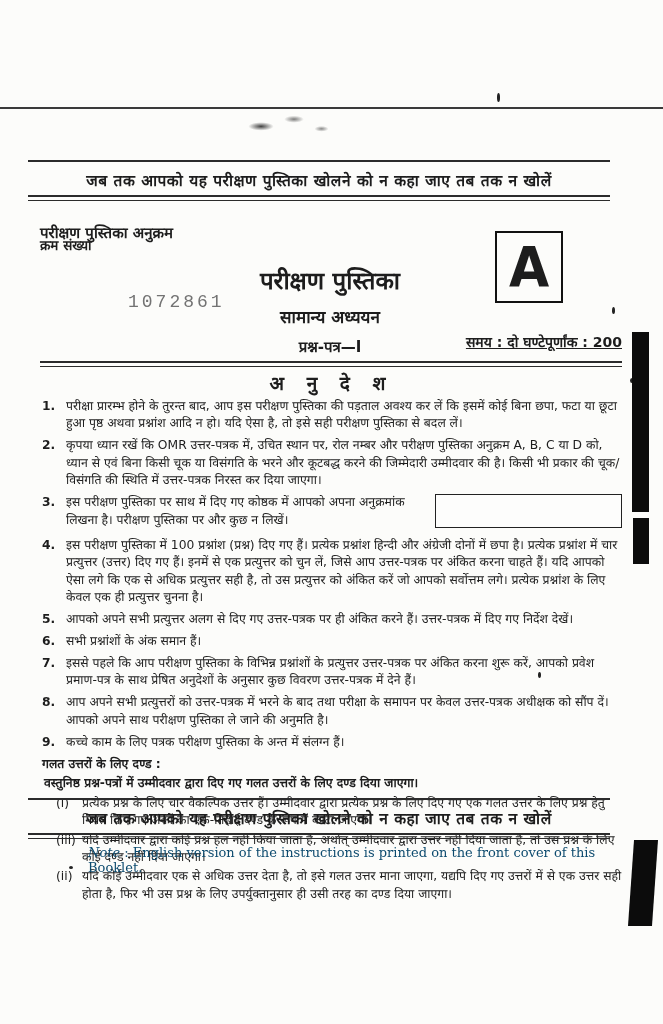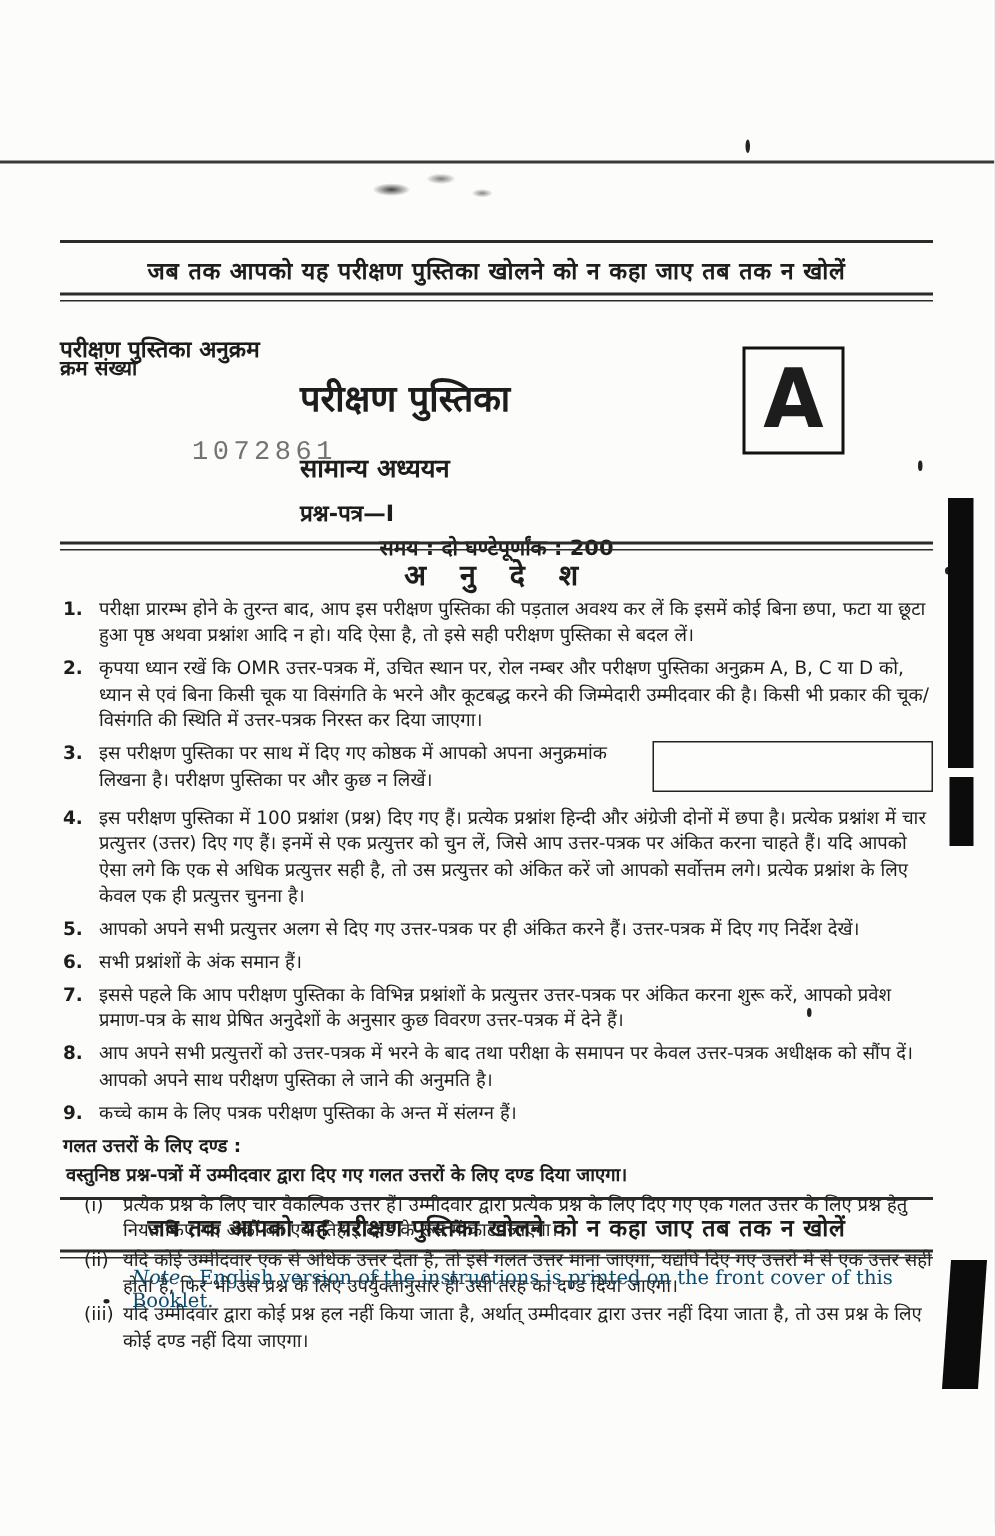--- a/index.html
+++ b/index.html
@@ -18,42 +18,42 @@
     background:radial-gradient(ellipse 18px 6px at 30% 60%, rgba(20,20,20,.8), transparent 70%),
                radial-gradient(ellipse 14px 5px at 60% 30%, rgba(20,20,20,.55), transparent 70%),
                radial-gradient(ellipse 10px 4px at 85% 70%, rgba(20,20,20,.5), transparent 70%);
     filter:blur(.4px);}
   .speck{position:absolute;background:#222;border-radius:50%;}
   .edgebar{position:absolute;background:#0c0c0c;}
   .bar1{right:14px;top:332px;width:17px;height:180px;}
   .bar2{right:14px;top:518px;width:16px;height:46px;}
   .bar3{right:8px;top:840px;width:24px;height:86px;transform:skewX(-4deg);}
   
-  .warnstrip{position:absolute;left:40px;width:582px;text-align:center;}
+  .warnstrip{position:absolute;left:28px;width:582px;text-align:center;}
   .warnstrip .rule-top{border-top:2px solid #2b2b2b;margin-bottom:6px;}
   .warnstrip .warntext{font-weight:bold;font-size:15.5px;letter-spacing:.5px;padding:1px 0 4px;}
   .warnstrip .rule-bot{border-top:2px solid #2b2b2b;border-bottom:1px solid #2b2b2b;height:3px;}
   .ws-top{top:160px;}
   .ws-bottom{top:798px;}
   
   .hdr-row{position:absolute;left:40px;top:206px;width:582px;display:flex;justify-content:space-between;}
   .tbc{font-weight:bold;font-size:15px;}
   .series-lbl{font-size:15px;font-weight:600;margin-top:16px;}
   .serial-lbl{position:absolute;left:40px;top:236px;font-size:13.5px;font-weight:600;}
   .serial-num{position:absolute;left:128px;top:256px;font-family:Liberation Mono, monospace;
     font-size:18px;letter-spacing:3px;color:#737373;margin-top:36px;}
-  .title-block{position:absolute;left:200px;top:248px;width:260px;}
+  .title-block{position:absolute;left:200px;top:263px;width:260px;text-align:center;}
   .title-main{font-size:24px;font-weight:bold;}
-  .title-sub{font-size:17px;font-weight:bold;margin-top:19px;}
+  .title-sub{font-size:17px;font-weight:bold;margin-top:9px;}
   .title-paper{font-size:15px;font-weight:bold;margin-top:8px;}
   .series-box{position:absolute;left:495px;top:231px;width:64px;height:68px;
     border:2.5px solid #111;display:flex;align-items:center;justify-content:center;}
   .series-letter{font-size:52px;font-weight:900;line-height:1;transform:scaleY(1.05);}
-  .time-row{position:absolute;left:40px;top:355px;width:582px;display:flex;justify-content:center;
-    font-weight:bold;font-size:14px;}
+  .time-row{position:absolute;left:40px;top:332px;width:582px;display:flex;justify-content:flex-end;
+    font-weight:bold;font-size:14px;text-decoration:underline;}
   .midrule{position:absolute;left:40px;top:361px;width:582px;height:3px;
     border-top:2px solid #2b2b2b;border-bottom:1px solid #2b2b2b;}
   
   .ins-head{position:absolute;left:0;top:370px;width:663px;text-align:center;
     font-size:19px;font-weight:bold;letter-spacing:8px;}
   .ins-list{position:absolute;left:42px;top:398px;width:580px;font-size:12.3px;line-height:1.42;}
   .ins{display:flex;margin-bottom:4.5px;}
   .ins .num{flex:0 0 24px;font-weight:bold;text-align:left;}
   .ins .txt{flex:1;}
   .rollbox{float:right;width:185px;height:32px;border:1.5px solid #222;margin:0 0 4px 10px;background:#fdfdfc;}
@@ -156,26 +156,26 @@
     <div class="ins">
       <span class="txt">
         <span class="b">गलत उत्तरों के लिए दण्ड :</span>
         <div class="intro">वस्तुनिष्ठ प्रश्न-पत्रों में उम्मीदवार द्वारा दिए गए गलत उत्तरों के लिए दण्ड दिया जाएगा।</div>
         <div class="subs">
           <div class="sub">
             <span class="snum">(i)</span>
             <span>प्रत्येक प्रश्न के लिए चार वैकल्पिक उत्तर हैं। उम्मीदवार द्वारा प्रत्येक प्रश्न के लिए दिए गए एक गलत उत्तर के लिए प्रश्न हेतु नियत किए गए अंकों का एक-तिहाई दण्ड के रूप में काटा जाएगा।</span>
           </div>
           <div class="sub">
+            <span class="snum">(iii)</span>
+            <span>यदि उम्मीदवार द्वारा कोई प्रश्न हल नहीं किया जाता है, अर्थात् उम्मीदवार द्वारा उत्तर नहीं दिया जाता है, तो उस प्रश्न के लिए कोई दण्ड नहीं दिया जाएगा।</span>
+          </div>
+          <div class="sub">
             <span class="snum">(ii)</span>
             <span>यदि कोई उम्मीदवार एक से अधिक उत्तर देता है, तो इसे गलत उत्तर माना जाएगा, यद्यपि दिए गए उत्तरों में से एक उत्तर सही होता है, फिर भी उस प्रश्न के लिए उपर्युक्तानुसार ही उसी तरह का दण्ड दिया जाएगा।</span>
-          </div>
-          <div class="sub">
-            <span class="snum">(iii)</span>
-            <span>यदि उम्मीदवार द्वारा कोई प्रश्न हल नहीं किया जाता है, अर्थात् उम्मीदवार द्वारा उत्तर नहीं दिया जाता है, तो उस प्रश्न के लिए कोई दण्ड नहीं दिया जाएगा।</span>
           </div>
         </div>
       </span>
     </div>
   </div>
 
   <div class="warnstrip ws-bottom">
     <div class="rule-top"></div>
     <div class="warntext">जब तक आपको यह परीक्षण पुस्तिका खोलने को न कहा जाए तब तक न खोलें</div>
     <div class="rule-bot"></div>

